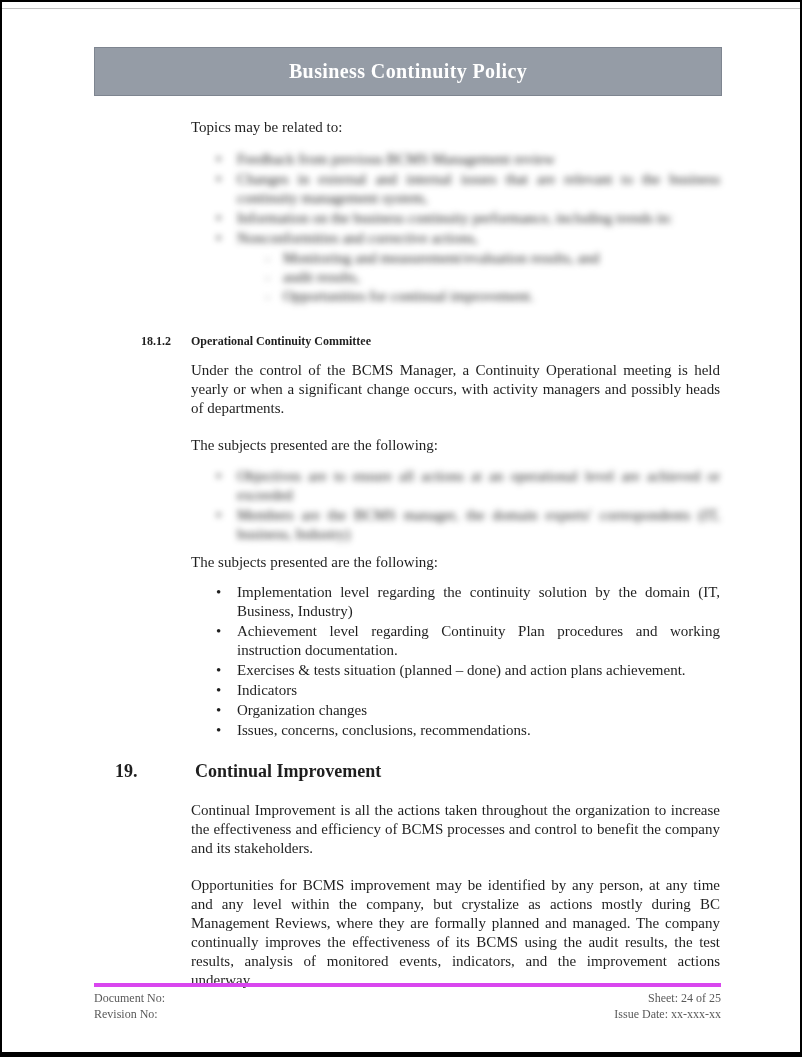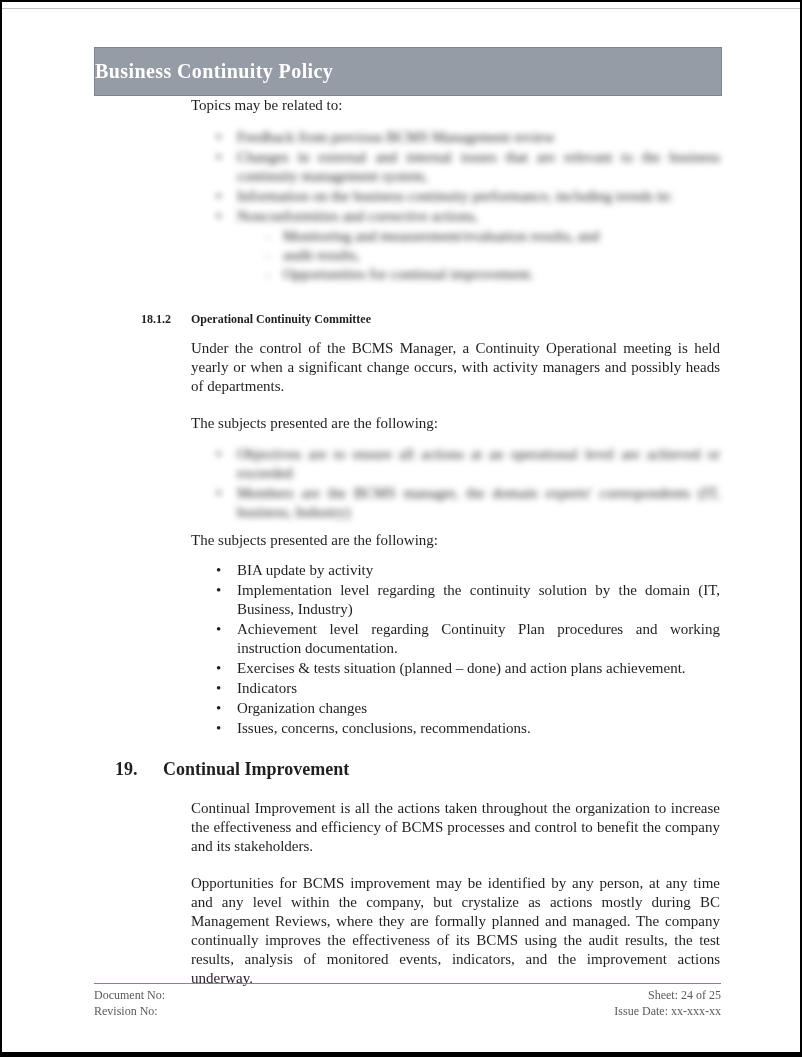--- a/index.html
+++ b/index.html
@@ -22,35 +22,36 @@
     background: #c2c2c2;
   }
   .banner {
     margin: 45px 0 0 92px;
     width: 626px;
     height: 47px;
     background: #959ca6;
     border: 1px solid #7e8590;
     display: flex;
     align-items: center;
+    justify-content: center;
   }
   .banner-title {
     color: #ffffff;
     font-size: 20px;
     font-weight: bold;
     letter-spacing: 0.4px;
   }
   .content {
     margin-left: 189px;
     width: 529px;
     font-size: 15px;
     line-height: 19px;
   }
   .lead { margin: 0; }
-  .lead-topics { }
+  .lead-topics { margin-top: 22px; }
   .para { margin: 0; text-align: justify; }
   .redacted { filter: blur(3px); }
   .blist { margin-top: 13px; }
   .bitem {
     position: relative;
     padding-left: 46px;
     text-align: justify;
     margin-bottom: 1px;
   }
   .bitem::before {
@@ -86,30 +87,31 @@
   .redacted-2 .blist { margin-top: 0; }
   .lead-subjects2 { margin-top: 9px; }
   .clear-list { margin-top: 11px; }
   .h1row {
     margin-left: -76px;
     margin-top: 20px;
     display: flex;
     font-weight: bold;
     font-size: 18px;
     line-height: 22px;
+    gap: 32px;
   }
   .h1num { width: 48px; flex: none; }
   .p19-1 { margin-top: 19px; }
   .p19-2 { margin-top: 18px; }
   .footer {
     position: absolute;
     left: 92px;
     width: 627px;
     top: 981px;
-    border-top: 1px solid #d946ef;
+    border-top: 4px solid #d946ef;
     padding-top: 3px;
     display: flex;
     justify-content: space-between;
     color: #595959;
     font-size: 12px;
     line-height: 16px;
   }
   .footer-right { text-align: right; }
 </style>
 </head>
@@ -150,21 +152,20 @@
     <div class="redacted redacted-2">
       <div class="blist">
         <div class="bitem">Objectives are to ensure all actions at an operational level are achieved or exceeded</div>
         <div class="bitem">Members are the BCMS manager, the domain experts' correspondents (IT, business, Industry)</div>
       </div>
     </div>
 
     <p class="lead lead-subjects2">The subjects presented are the following:</p>
 
     <div class="blist clear-list">
-      <div class="bitem">BIA update by activity</div>
       <div class="bitem">Implementation level regarding the continuity solution by the domain (IT, Business, Industry)</div>
       <div class="bitem">Achievement level regarding Continuity Plan procedures and working instruction documentation.</div>
       <div class="bitem">Exercises &amp; tests situation (planned – done) and action plans achievement.</div>
       <div class="bitem">Indicators</div>
       <div class="bitem">Organization changes</div>
       <div class="bitem">Issues, concerns, conclusions, recommendations.</div>
     </div>
 
     <div class="h1row">
       <span class="h1num">19.</span>

